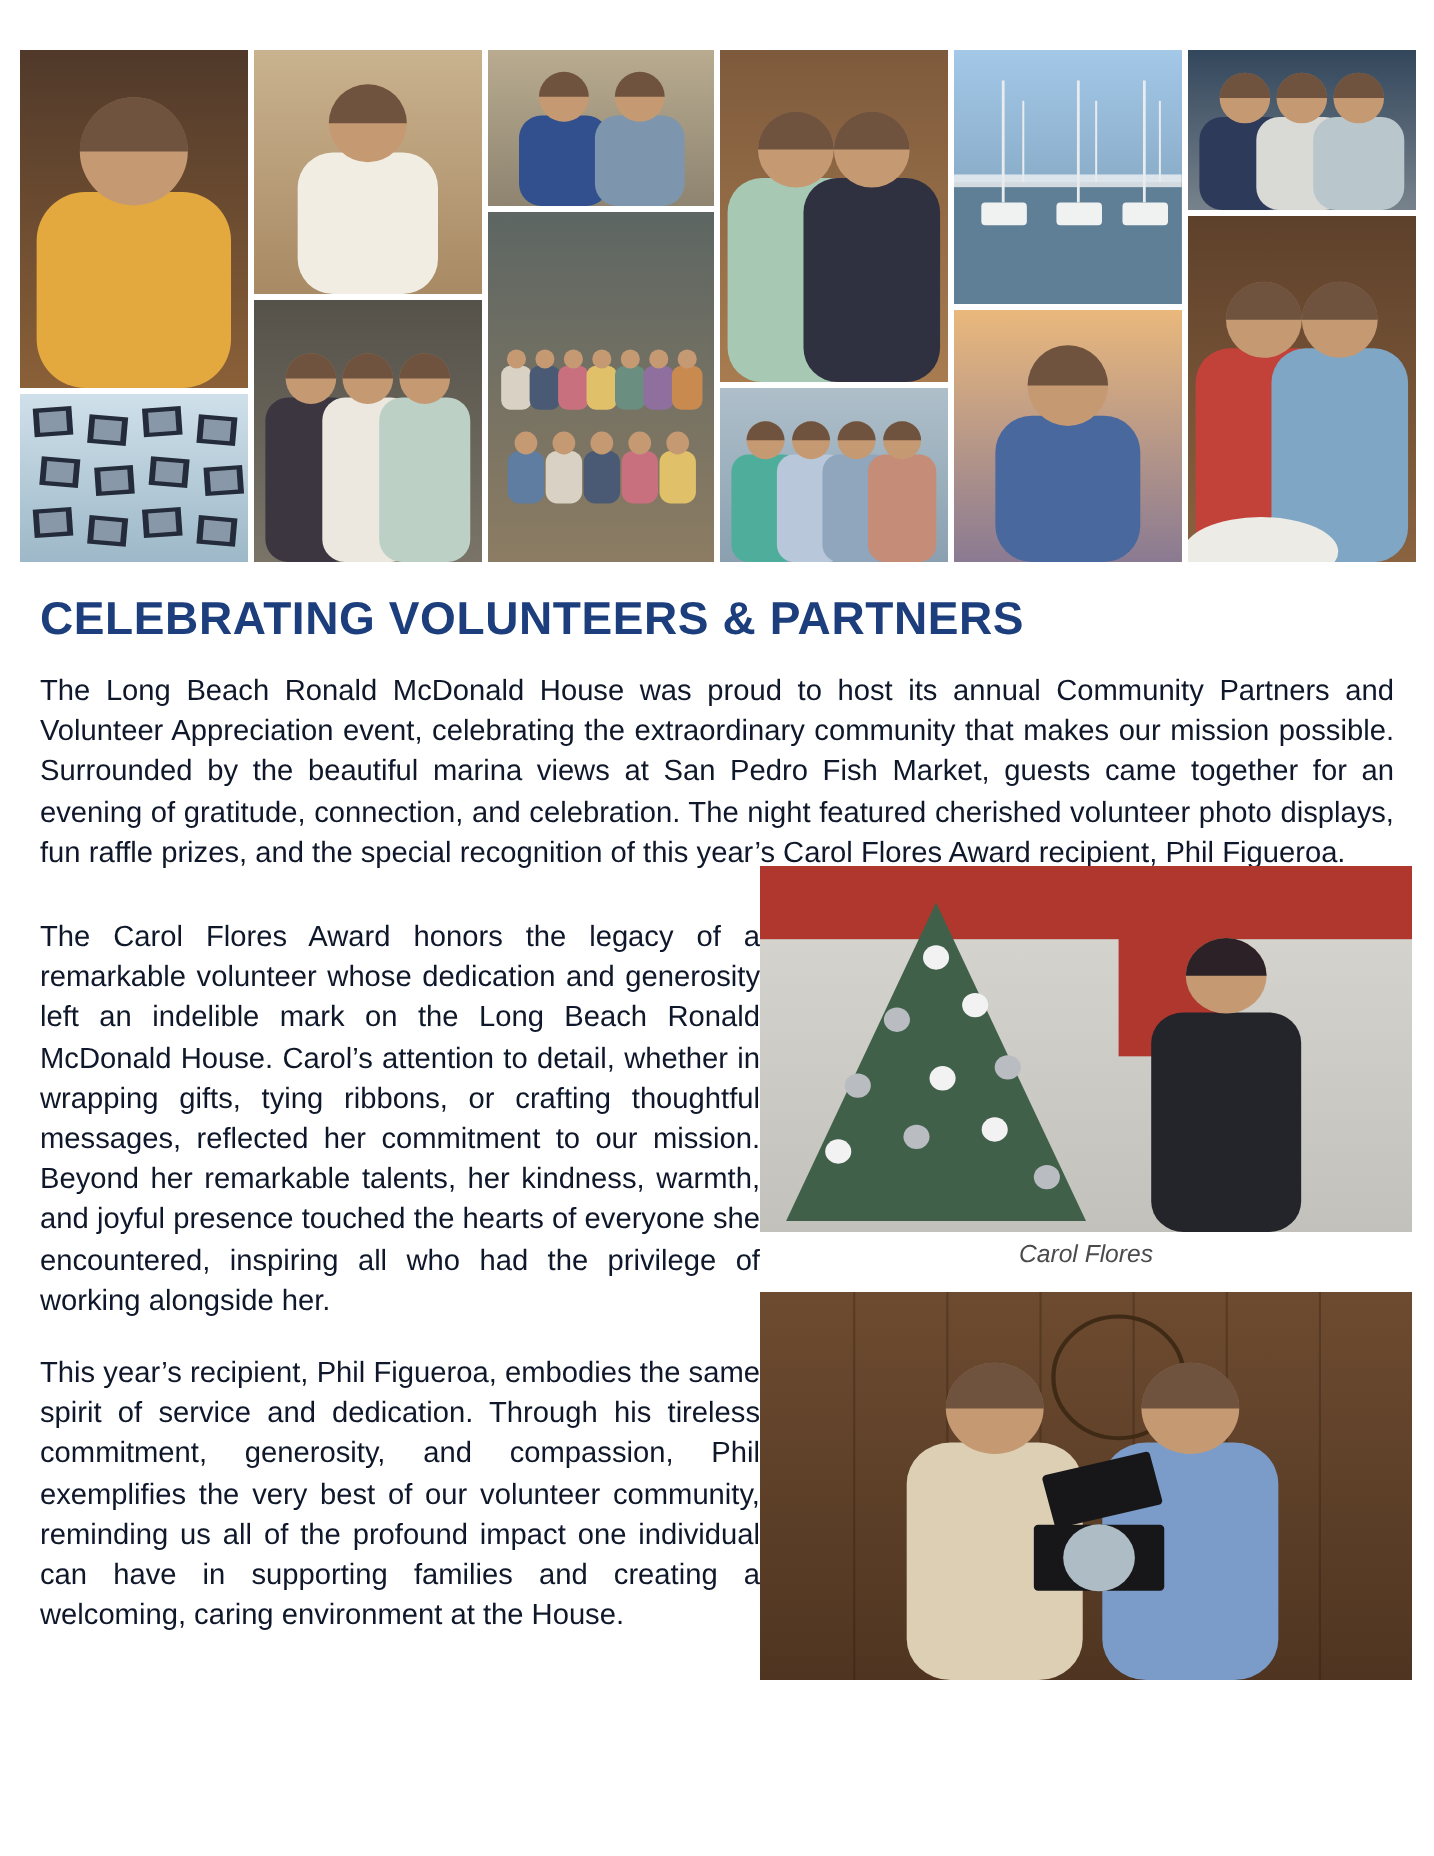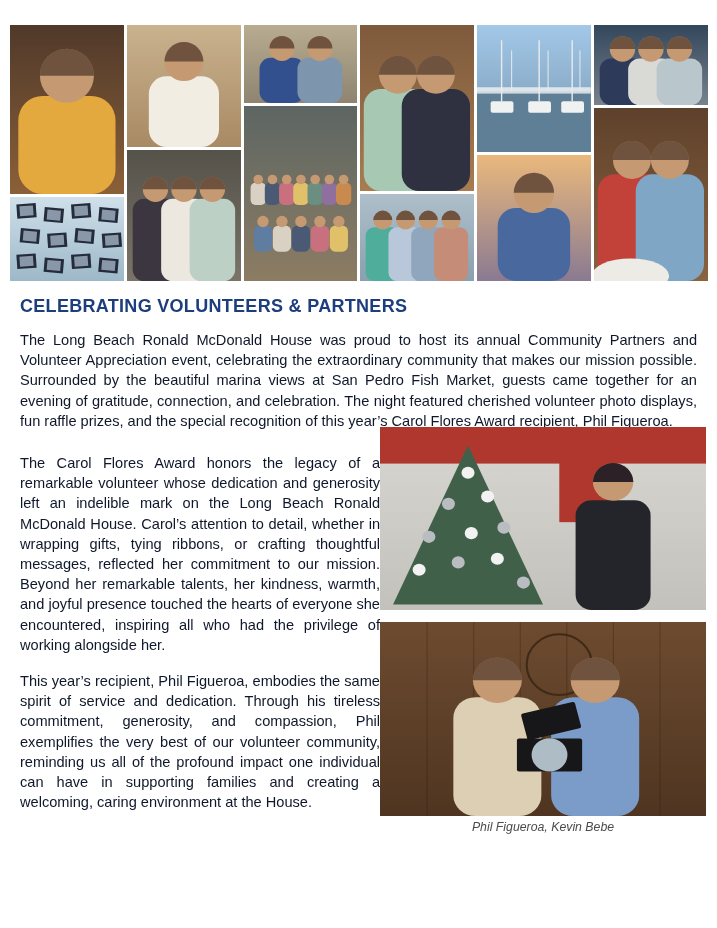--- a/index.html
+++ b/index.html
@@ -6,21 +6,21 @@
   body{
     width:717px;height:928px;background:#ffffff;overflow:hidden;
     font-family:"Liberation Sans",sans-serif;
   }
   .page{width:717px;height:928px;position:relative;}
   .collage{margin:25px 9px 0 10px;display:flex;gap:3px;height:256px;}
   .collage-col{flex:1;display:flex;flex-direction:column;gap:3px;}
   .tile{position:relative;overflow:hidden;}
   .content{padding:0 20px;}
   h1{
-    margin:15px 0 0;font-size:18px;font-weight:bold;color:#1c3e7d;
+    margin:15px 0 0;font-size:23px;font-weight:bold;color:#1c3e7d;
     letter-spacing:0.3px;font-family:"Liberation Sans",sans-serif;
   }
   .body-text{
     font-size:14.6px;line-height:20.2px;color:#0f172a;text-align:justify;
     margin:0;
   }
   .intro{margin-top:13px;}
   .two-col{display:flex;margin-top:-4px;margin-right:-9px;}
   .left-col{width:360px;flex:none;padding-top:26px;}
   .p3{margin-top:16px;}
@@ -245,20 +245,21 @@
                 <circle cx="100.32000000000001" cy="69.54" r="6.08" fill="#f2f2f2"></circle>
                 <circle cx="45.6" cy="109.8" r="6.08" fill="#b9bdc2"></circle>
                 <circle cx="85.12" cy="106.13999999999999" r="6.08" fill="#f2f2f2"></circle>
                 <circle cx="115.52" cy="100.65" r="6.08" fill="#b9bdc2"></circle>
                 <circle cx="36.48" cy="142.74" r="6.08" fill="#f2f2f2"></circle>
                 <circle cx="72.96" cy="135.42" r="6.08" fill="#b9bdc2"></circle>
                 <circle cx="109.44" cy="131.76" r="6.08" fill="#f2f2f2"></circle>
                 <circle cx="133.76" cy="155.54999999999998" r="6.08" fill="#b9bdc2"></circle>
               </svg>
             </div>
+          <figcaption class="caption">Carol Flores</figcaption>
         </figure>
         <figure class="photo-fig fig2">
           <div class="rphoto" style="height: 194px; background: linear-gradient(rgb(109, 75, 48) 0%, rgb(79, 53, 33) 100%);">
               <svg viewBox="0 0 304 194" preserveAspectRatio="none" class="scene">
                 <rect x="43.42857142857143" y="0" width="1" height="194" fill="rgba(30,15,5,0.25)"></rect>
                 <rect x="86.85714285714286" y="0" width="1" height="194" fill="rgba(30,15,5,0.25)"></rect>
                 <rect x="130.28571428571428" y="0" width="1" height="194" fill="rgba(30,15,5,0.25)"></rect>
                 <rect x="173.71428571428572" y="0" width="1" height="194" fill="rgba(30,15,5,0.25)"></rect>
                 <rect x="217.14285714285714" y="0" width="1" height="194" fill="rgba(30,15,5,0.25)"></rect>
                 <rect x="260.57142857142856" y="0" width="1" height="194" fill="rgba(30,15,5,0.25)"></rect>
@@ -267,19 +268,18 @@
                 <circle cx="109.44" cy="58.199999999999996" r="22.8" fill="#c59a73"></circle>
                 <path d="M 86.64 58.199999999999996 a 22.8 22.8 0 0 1 45.6 0 Z" fill="rgba(40,25,20,0.55)"></path>
                 <rect x="159.60000000000002" y="75.3" width="82.08" height="118.7" rx="20.52" fill="#7b9cc9"></rect>
                 <circle cx="200.64000000000001" cy="58.199999999999996" r="22.8" fill="#c59a73"></circle>
                 <path d="M 177.84 58.199999999999996 a 22.8 22.8 0 0 1 45.6 0 Z" fill="rgba(40,25,20,0.55)"></path>
                 <rect x="133.76" y="85.36" width="51.68000000000001" height="27.160000000000004" rx="2" fill="#17171a" transform="rotate(-14 159.6 98.94)"></rect>
                 <rect x="127.67999999999999" y="116.39999999999999" width="60.800000000000004" height="32.980000000000004" rx="2" fill="#17171a"></rect>
                 <circle cx="158.08" cy="132.89000000000001" r="16.72" fill="#aebcc6"></circle>
               </svg>
             </div>
-          <figcaption class="caption">Phil Figueroa, Kevin Bebe</figcaption>
         </figure>
       </div>
     </div>
   </div>
 
 </div>
 
 </body></html>

